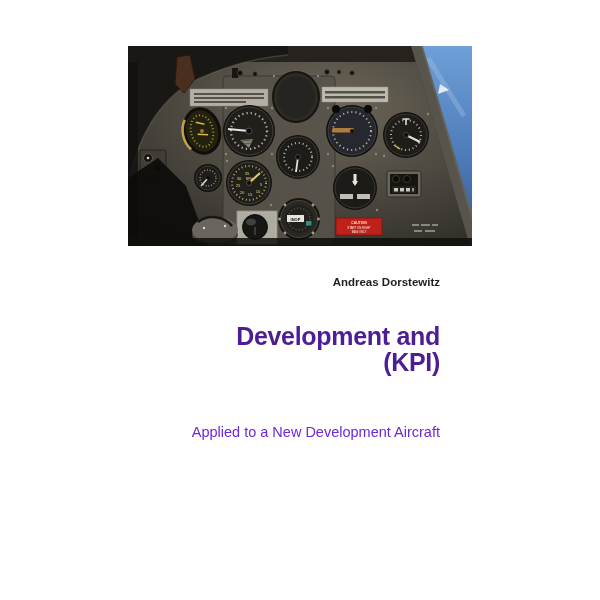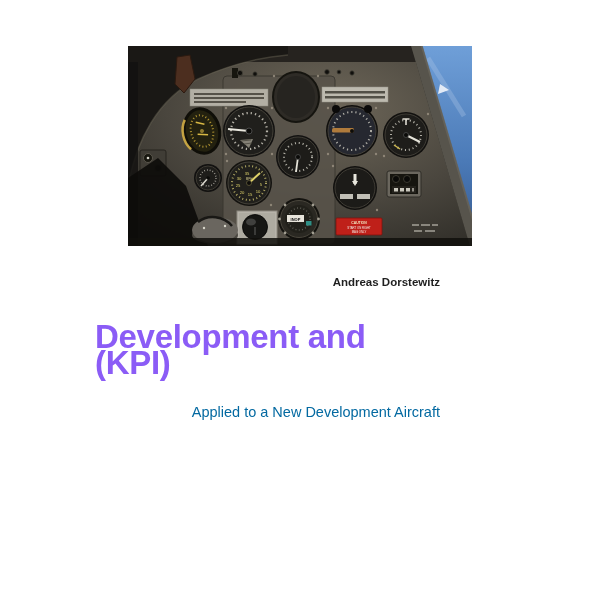--- a/index.html
+++ b/index.html
@@ -1,24 +1,24 @@
 <!DOCTYPE html>
 <html><head>
 <meta charset="utf-8">
 <style>
   html,body{margin:0;padding:0;background:#ffffff;}
   .page{position:relative;width:600px;height:488px;background:#ffffff;overflow:hidden;
         font-family:"Liberation Sans",sans-serif;}
   .photo{position:absolute;left:128px;top:46px;width:344px;height:200px;}
   .author{position:absolute;top:274px;left:130px;right:160px;text-align:right;
           font-weight:bold;font-size:11.5px;line-height:16px;color:#1f1f1f;}
-  .title{position:absolute;top:324px;left:95px;right:160px;
-         font-weight:bold;font-size:33px;line-height:25.5px;color:#8b5cf6;letter-spacing:-0.3px;}
-  .subtitle{position:absolute;top:404px;left:120px;right:160px;text-align:right;
-            font-size:14.5px;line-height:17.5px;color:#0369a1;}
+  .title{position:absolute;top:324px;left:95px;right:160px;text-align:right;
+         font-weight:bold;font-size:25px;line-height:25.5px;color:#4c1d95;letter-spacing:-0.3px;}
+  .subtitle{position:absolute;top:424px;left:120px;right:160px;text-align:right;
+            font-size:14.5px;line-height:17.5px;color:#6d28d9;}
   .rule{position:absolute;left:130px;top:500px;width:340px;height:3px;background:#dd7732;}
   .logo{position:absolute;left:404px;top:507px;width:44px;height:40px;}
 </style>
 </head>
 <body>
 
 <div class="page">
 
   <svg class="photo" viewBox="0 0 344 200" xmlns="http://www.w3.org/2000/svg">
     <defs>

